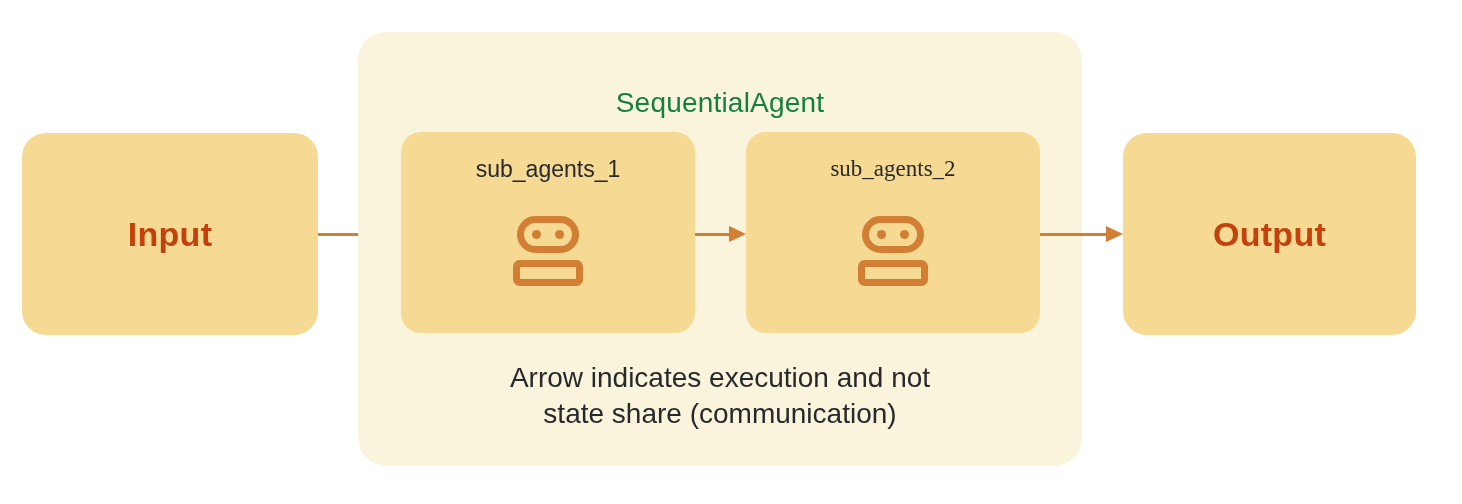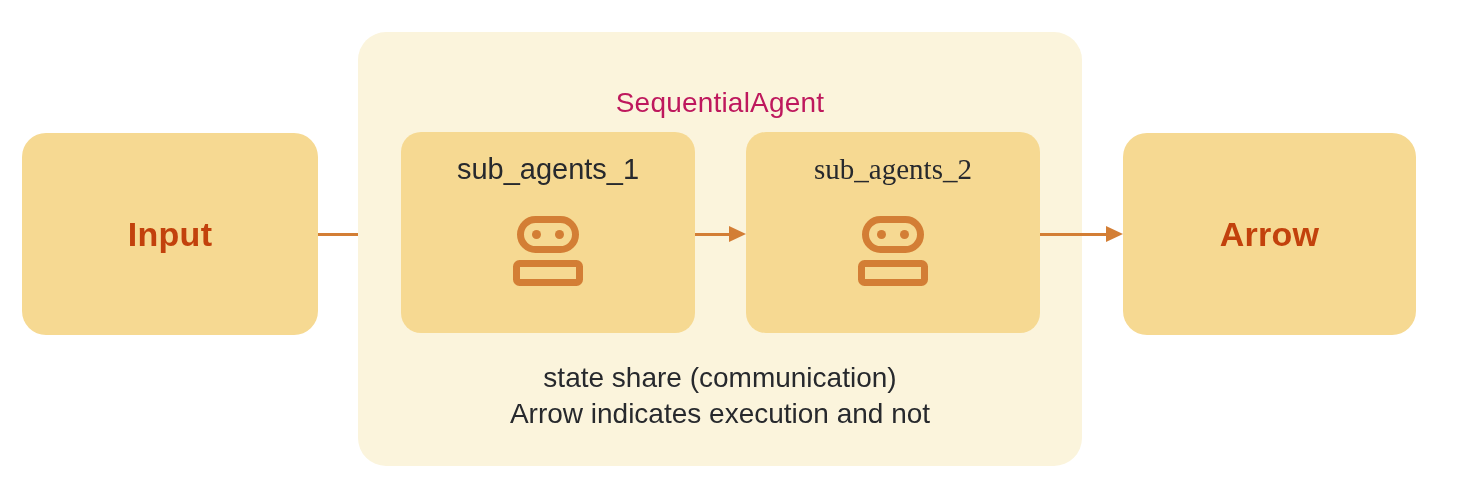--- a/index.html
+++ b/index.html
@@ -44,39 +44,39 @@
   }
   .seq-title {
     position: absolute;
     top: 55px;
     left: 0;
     right: 0;
     text-align: center;
     font-size: 28px;
     font-weight: 500;
     letter-spacing: 0.2px;
-    color: #be185d;
+    color: #15803d;
   }
   .sub-box {
     position: absolute;
     top: 100px;
     width: 294px;
     height: 201px;
     background: #F6D992;
     border-radius: 20px;
     display: flex;
     flex-direction: column;
     align-items: center;
     padding-top: 20px;
     box-sizing: border-box;
   }
   .sub-box.first  { left: 43px; }
   .sub-box.second { left: 388px; font-family: Liberation Serif, serif; }
   .sub-label {
-    font-size: 29px;
+    font-size: 23px;
     line-height: 34px;
     font-weight: 400;
     color: #27292D;
   }
   .robot {
     margin-top: 30px;
     display: block;
   }
   .caption {
     position: absolute;
@@ -147,32 +147,32 @@
       <div class="sub-label">sub_agents_2</div>
       <svg class="robot" viewBox="0 0 70 72" width="70" height="72">
         <rect x="7.5" y="3.5" width="55" height="30" rx="15" fill="none" stroke="#D37E35" stroke-width="7"></rect>
         <circle cx="23.5" cy="18.5" r="4.5" fill="#D37E35"></circle>
         <circle cx="46.5" cy="18.5" r="4.5" fill="#D37E35"></circle>
         <rect x="3.5" y="47.5" width="63" height="19" rx="3" fill="none" stroke="#D37E35" stroke-width="7"></rect>
       </svg>
     </div>
 
     <div class="caption">
+      <div>Arrow indicates execution and not</div>
       <div>state share (communication)</div>
-      <div>Arrow indicates execution and not</div>
     </div>
   </div>
 
   <div class="arrow a2">
     <div class="arrow-line"></div>
     <div class="arrow-head"></div>
   </div>
 
   <div class="arrow a3">
     <div class="arrow-line"></div>
     <div class="arrow-head"></div>
   </div>
 
   <div class="io-box output">
-    <span class="io-label">Arrow</span>
+    <span class="io-label">Output</span>
   </div>
 
 </div>
 
 </body></html>

